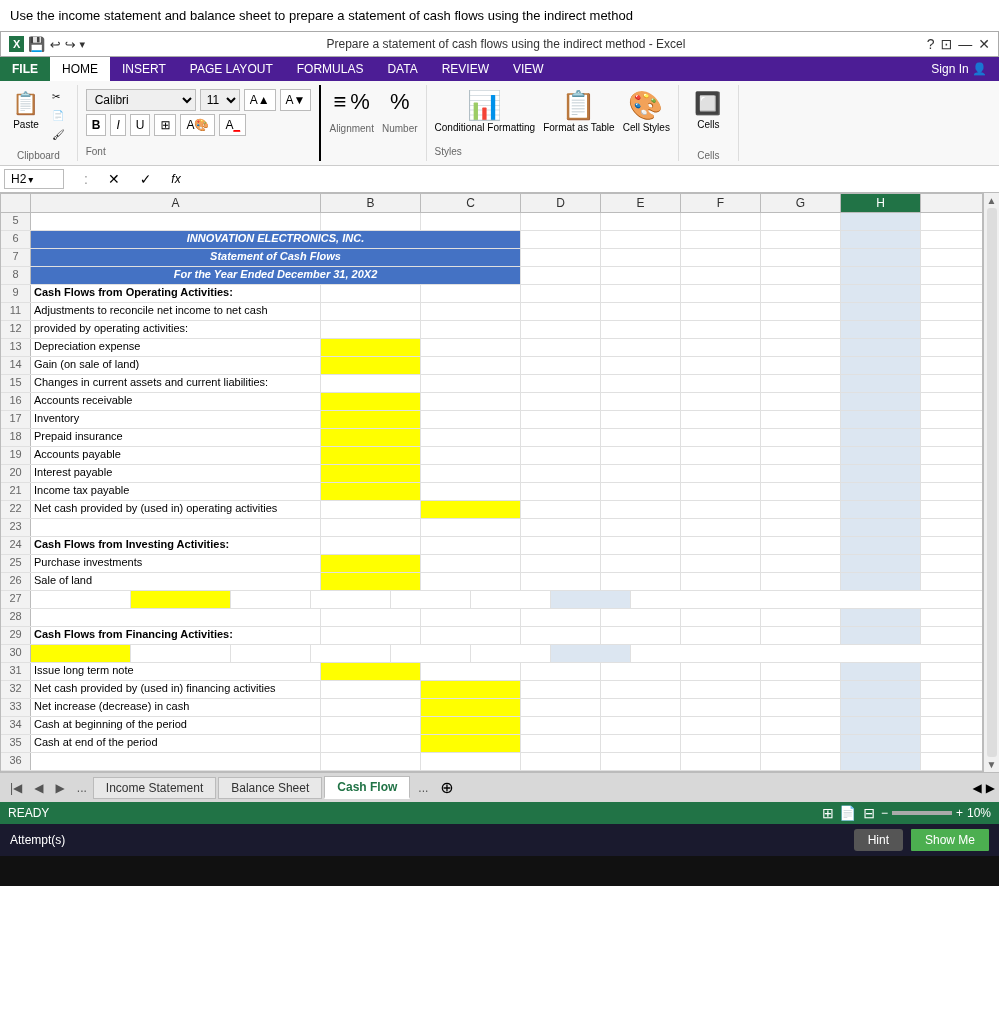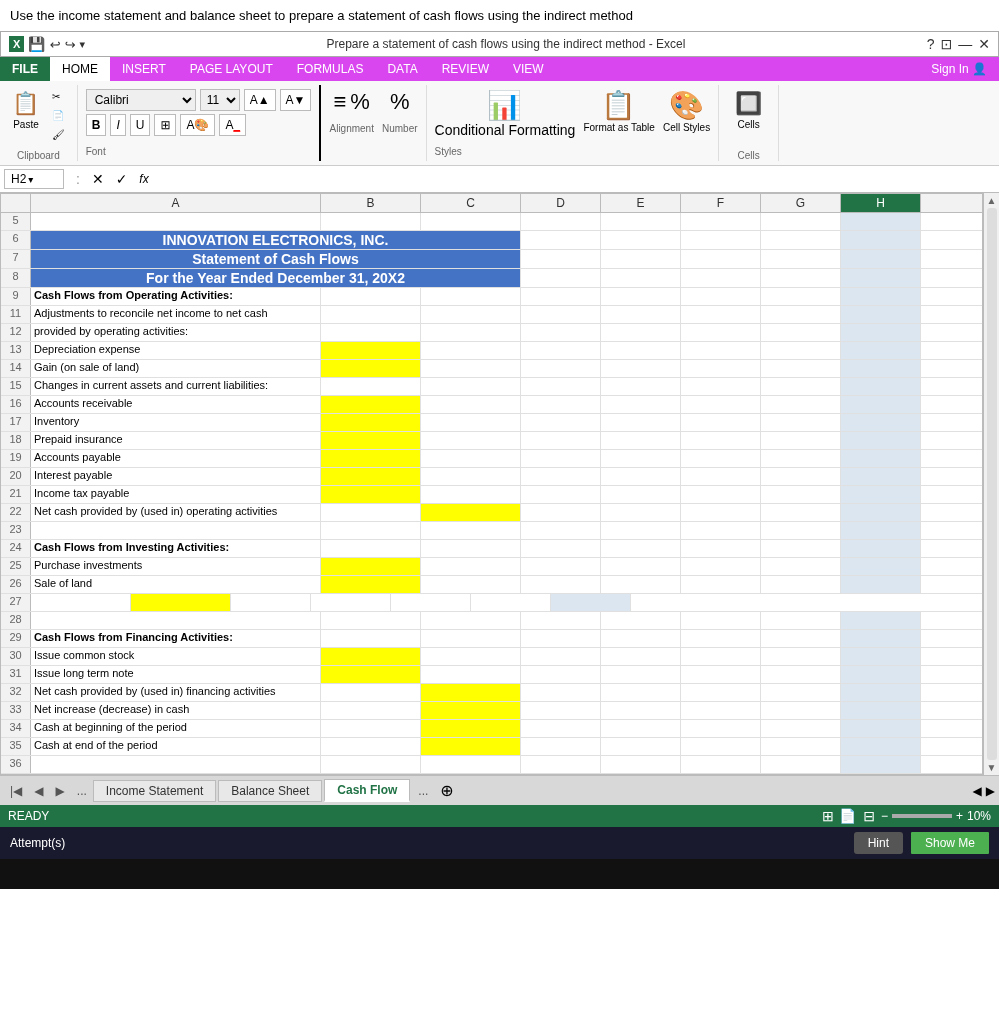--- a/index.html
+++ b/index.html
@@ -22,21 +22,21 @@
       color: #333;
       justify-content: space-between;
     }
     .title-bar-left { display: flex; align-items: center; gap: 4px; }
     .title-bar-center { flex: 1; text-align: center; font-size: 12px; }
     .title-bar-right { display: flex; align-items: center; gap: 6px; font-size: 16px; }
     .excel-icon { background: #217346; color: #fff; padding: 2px 4px; font-size: 11px; font-weight: bold; }
 
     
     .ribbon-tabs {
-      background: #d946ef;
+      background: #4c1d95;
       display: flex;
       align-items: center;
     }
     .ribbon-tab {
       padding: 5px 12px;
       color: #fff;
       font-size: 12px;
       cursor: pointer;
     }
     .ribbon-tab.active {
@@ -148,21 +148,21 @@
     }
     .style-icon { font-size: 28px; }
 
     
     .formula-bar {
       display: flex;
       align-items: center;
       border-bottom: 1px solid #bbb;
       padding: 3px 4px;
       background: #fff;
-      gap: 12px;
+      gap: 20px;
     }
     .cell-ref-box {
       border: 1px solid #bbb;
       padding: 2px 6px;
       width: 60px;
       font-size: 12px;
       display: flex;
       align-items: center;
     }
     .formula-sep {
@@ -242,22 +242,23 @@
     .cell-d { width: 80px; min-width: 80px; }
     .cell-e { width: 80px; min-width: 80px; }
     .cell-f { width: 80px; min-width: 80px; }
     .cell-g { width: 80px; min-width: 80px; }
     .cell-h { width: 80px; min-width: 80px; background: #dce6f1; }
 
     .header-blue {
       background: #4472C4;
       color: #fff;
       text-align: center;
-      font-size: 14px;
+      font-size: 11px;
       font-weight: bold;
+      font-style: italic;
     }
     .yellow-cell { background: #FFFF00; }
 
     
     .sheet-tabs {
       display: flex;
       align-items: center;
       background: #d8d8d8;
       border-top: 1px solid #bbb;
       padding: 2px 4px;
@@ -464,21 +465,21 @@
     <div style="display:flex;flex-direction:column;align-items:center;">
       <div style="font-size:22px;padding:4px;">%</div>
       <div class="ribbon-group-label">Number</div>
     </div>
   </div>
 
   <div class="styles-group">
     <div class="styles-icons">
       <div class="style-icon-btn">
         <span class="style-icon">📊</span>
-        <span style="font-size:14px;text-align:center;">Conditional Formatting</span>
+        <span style="font-size:10px;text-align:center;">Conditional Formatting</span>
       </div>
       <div class="style-icon-btn">
         <span class="style-icon">📋</span>
         <span style="font-size:10px;text-align:center;">Format as Table</span>
       </div>
       <div class="style-icon-btn">
         <span class="style-icon">🎨</span>
         <span style="font-size:10px;text-align:center;">Cell Styles</span>
       </div>
     </div>
@@ -776,21 +777,20 @@
           <div class="cell cell-b"></div>
           <div class="cell cell-c"></div>
           <div class="cell cell-d"></div>
           <div class="cell cell-e"></div>
           <div class="cell cell-f"></div>
           <div class="cell cell-g"></div>
           <div class="cell cell-h cell-h"></div>
         </div>
         <div class="sheet-row">
           <div class="row-num">30</div>
-          <div class="cell cell-a">Issue common stock</div>
           <div class="cell cell-b yellow-cell"></div>
           <div class="cell cell-c"></div>
           <div class="cell cell-d"></div>
           <div class="cell cell-e"></div>
           <div class="cell cell-f"></div>
           <div class="cell cell-g"></div>
           <div class="cell cell-h cell-h"></div>
         </div>
         <div class="sheet-row">
           <div class="row-num">31</div>

